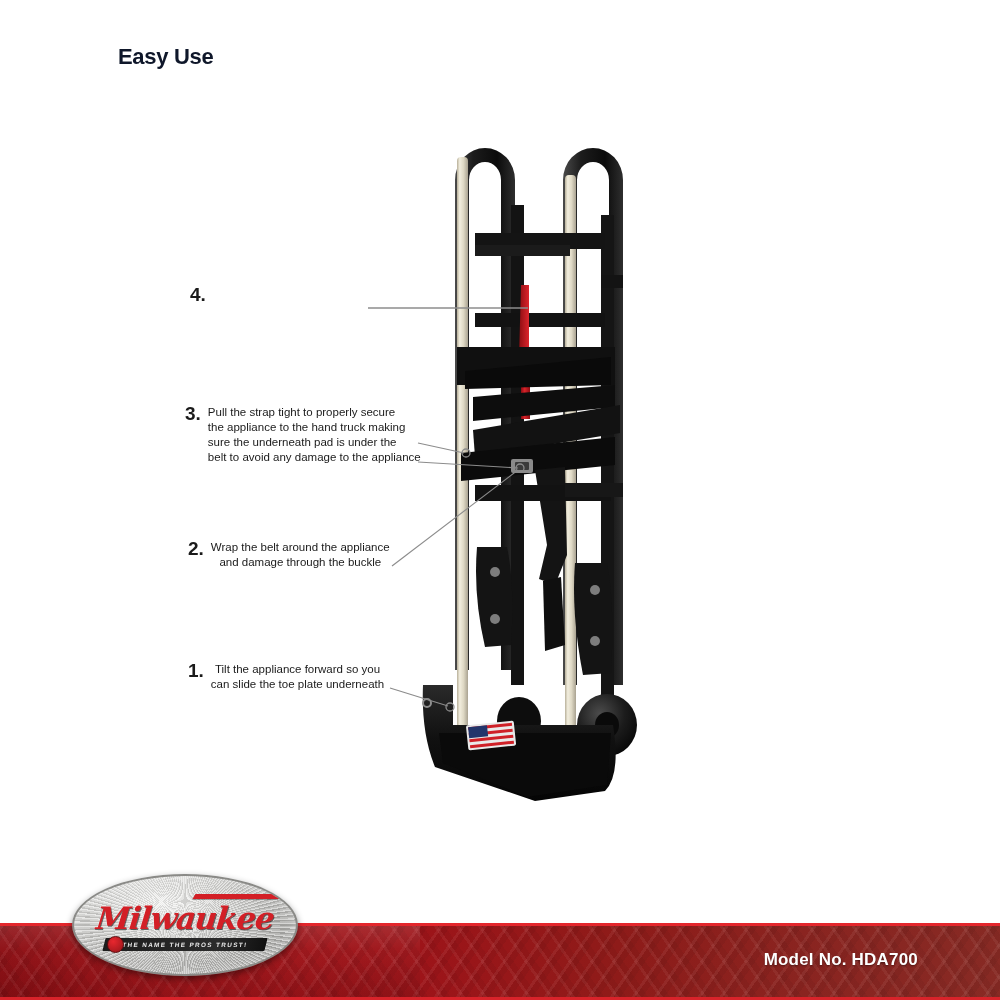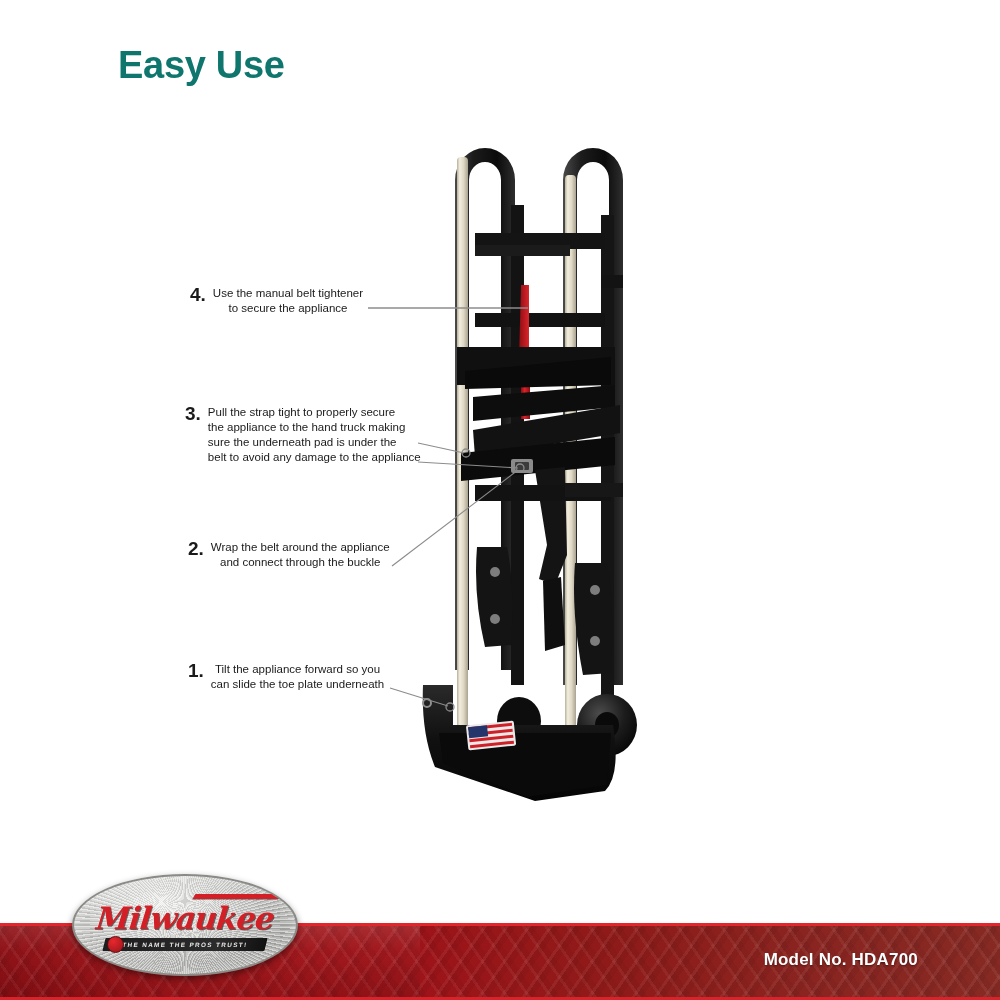--- a/index.html
+++ b/index.html
@@ -18,23 +18,23 @@
     position: absolute;
     inset: 0;
     background: #ffffff;
   }
 
   
   .page-title {
     position: absolute;
     left: 118px;
     top: 44px;
-    font-size: 38px;
-    font-weight: bold;
-    color: #0f766e;
+    font-size: 22px;
+    font-weight: bold;
+    color: #0f172a;
     letter-spacing: -0.3px;
     text-align: right;
   }
 
   
   .callout {
     position: absolute;
     display: flex;
     align-items: flex-start;
   }
@@ -327,35 +327,33 @@
 
   <div class="callout callout-1">
     <span class="callout-num">1.</span>
     <span class="callout-text">Tilt the appliance forward so you
 can slide the toe plate underneath</span>
   </div>
 
   <div class="callout callout-2">
     <span class="callout-num">2.</span>
     <span class="callout-text">Wrap the belt around the appliance
-and connect through the buckle</span>
+and damage through the buckle</span>
   </div>
 
   <div class="callout callout-3">
     <span class="callout-num">3.</span>
     <span class="callout-text">Pull the strap tight to properly secure
 the appliance to the hand truck making
 sure the underneath pad is under the
 belt to avoid any damage to the appliance</span>
   </div>
 
   <div class="callout callout-4">
     <span class="callout-num">4.</span>
-    <span class="callout-text">Use the manual belt tightener
-to secure the appliance</span>
   </div>
 
   <div class="footer-band">
     <div class="footer-sheen"></div>
   </div>
   <div class="model-no">Model No. HDA700</div>
 
   <div class="logo-badge">
     <div class="logo-swoosh"></div>
     <div class="logo-wordmark">Milwaukee</div>

